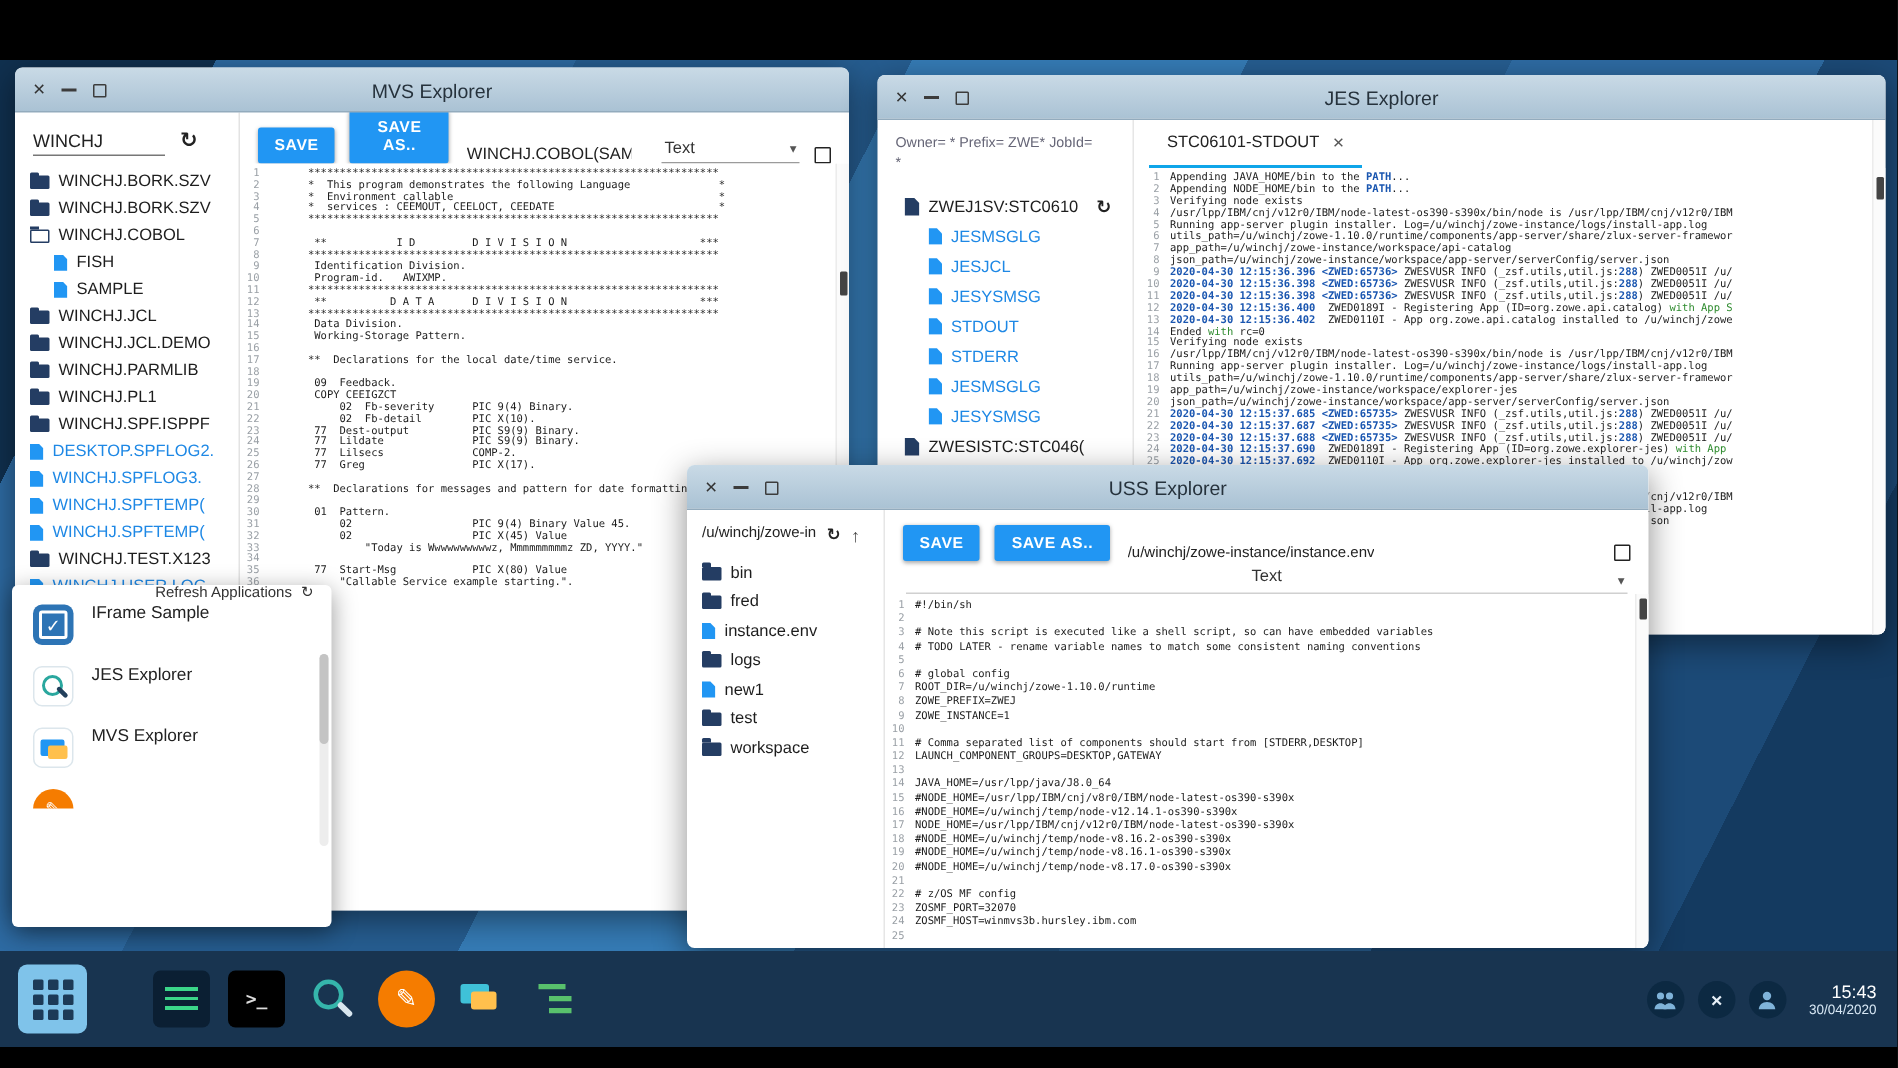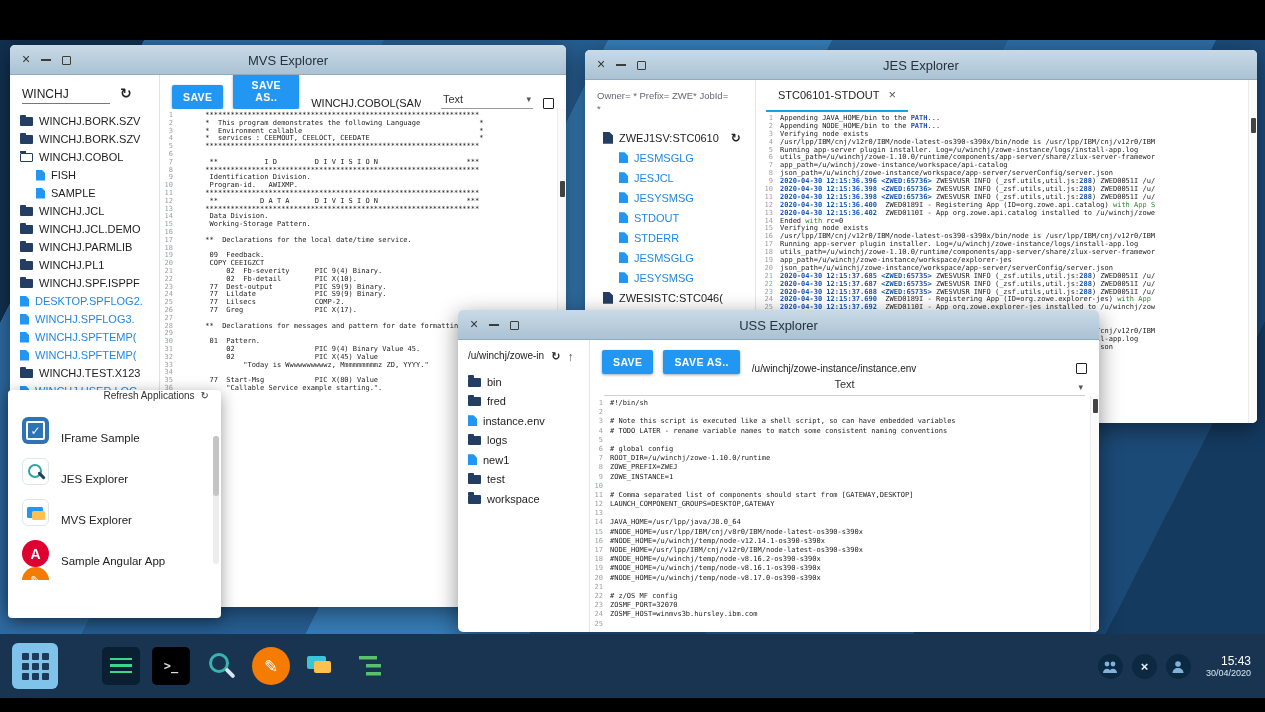--- a/index.html
+++ b/index.html
@@ -105,21 +105,21 @@
   .uss-tree .trow{height:19.5px}
   .uss-right{flex:1;display:flex;flex-direction:column;min-width:0}
   .uss-mode{flex:none;height:22px;margin:0 14px;border-bottom:1px solid #d0d0d0;position:relative;
        text-align:center;font-size:11px;color:#333;padding-top:4px}
   .uss-mode .caret{position:absolute;right:2px;top:8px}
 
   
   #panel{position:absolute;left:8px;top:390px;width:213px;height:228px;background:#fff;border-radius:4px;
        box-shadow:0 4px 16px rgba(0,0,0,.4);z-index:40;overflow:hidden}
   .panel-refresh{display:flex;justify-content:flex-end;align-items:center;gap:6px;padding:0 12px 2px;font-size:10px;color:#333}
-  .l-item{display:flex;align-items:flex-end;gap:12px;height:41px;padding-left:14px}
+  .l-item{display:flex;align-items:flex-start;gap:12px;height:41px;padding-left:14px}
   .l-label{font-size:11.5px;color:#222}
   .l-icon{width:27px;height:27px;flex:none;position:relative;border-radius:6px}
   .partial{height:13px;overflow:hidden;align-items:flex-start}
   .pscroll{position:absolute;right:2px;top:46px;width:6px;height:128px;background:#ededed;border-radius:3px}
   .pthumb{width:6px;height:60px;background:#c4c4c4;border-radius:3px}
 
   .ic-iframe{background:#2d74b5}
   .ic-iframe::before{content:"";position:absolute;inset:4px;border:2px solid #fff;border-radius:2px}
   .ic-iframe::after{content:"✓";position:absolute;inset:0;display:grid;place-items:center;color:#fff;font-size:12px;font-weight:700}
   .ic-jes{background:#fff;border:1px solid #dce6ec}
@@ -826,21 +826,21 @@
               <span class="ct">ZOWE_INSTANCE=1</span>
             </div>
 
             <div class="cl">
               <span class="ln">10</span>
               <span class="ct"></span>
             </div>
 
             <div class="cl">
               <span class="ln">11</span>
-              <span class="ct"># Comma separated list of components should start from [GATEWAY,DESKTOP]</span>
+              <span class="ct"># Comma separated list of components should start from [STDERR,DESKTOP]</span>
             </div>
 
             <div class="cl">
               <span class="ln">12</span>
               <span class="ct">LAUNCH_COMPONENT_GROUPS=DESKTOP,GATEWAY</span>
             </div>
 
             <div class="cl">
               <span class="ln">13</span>
               <span class="ct"></span>
@@ -925,24 +925,20 @@
         <div class="l-item full">
           <span class="l-icon ic-jes"></span>
           <span class="l-label">JES Explorer</span>
         </div>
 
         <div class="l-item full">
           <span class="l-icon ic-mvs"></span>
           <span class="l-label">MVS Explorer</span>
         </div>
 
-        <div class="l-item full">
-          <span class="l-icon ic-angular"></span>
-          <span class="l-label">Sample Angular App</span>
-        </div>
 
 
         <div class="l-item partial">
           <span class="l-icon ic-orange"></span>
           <span class="l-label"></span>
         </div>
       </div>
 
     <div class="pscroll">
       <div class="pthumb"></div>

